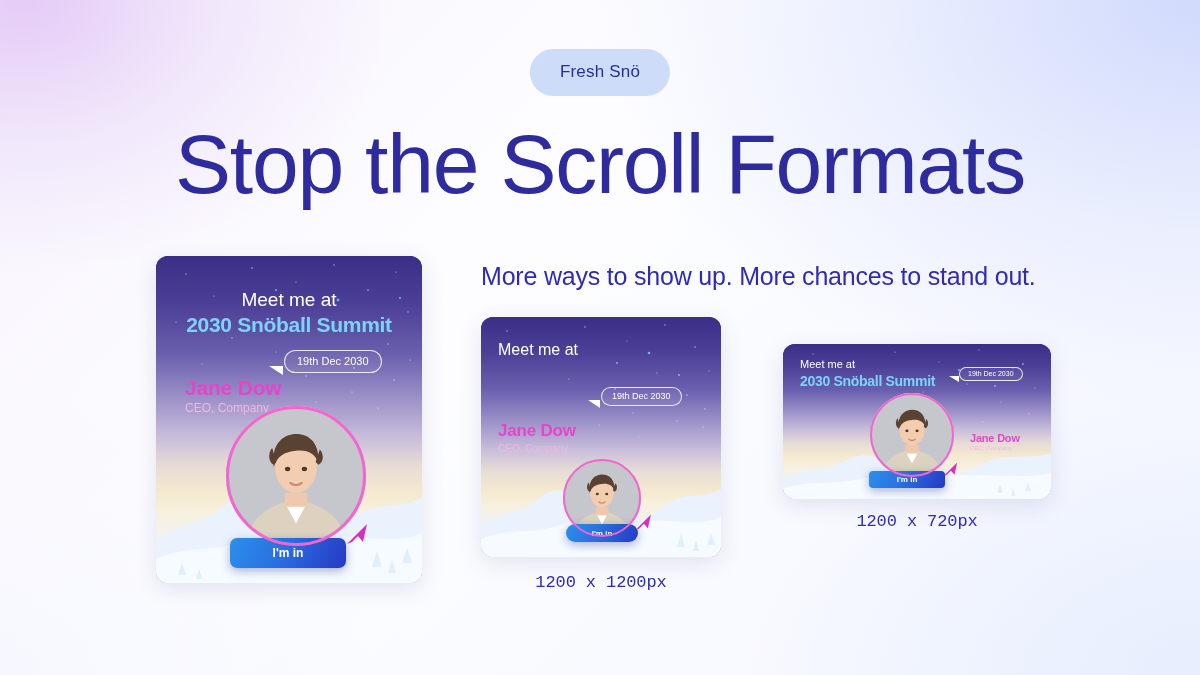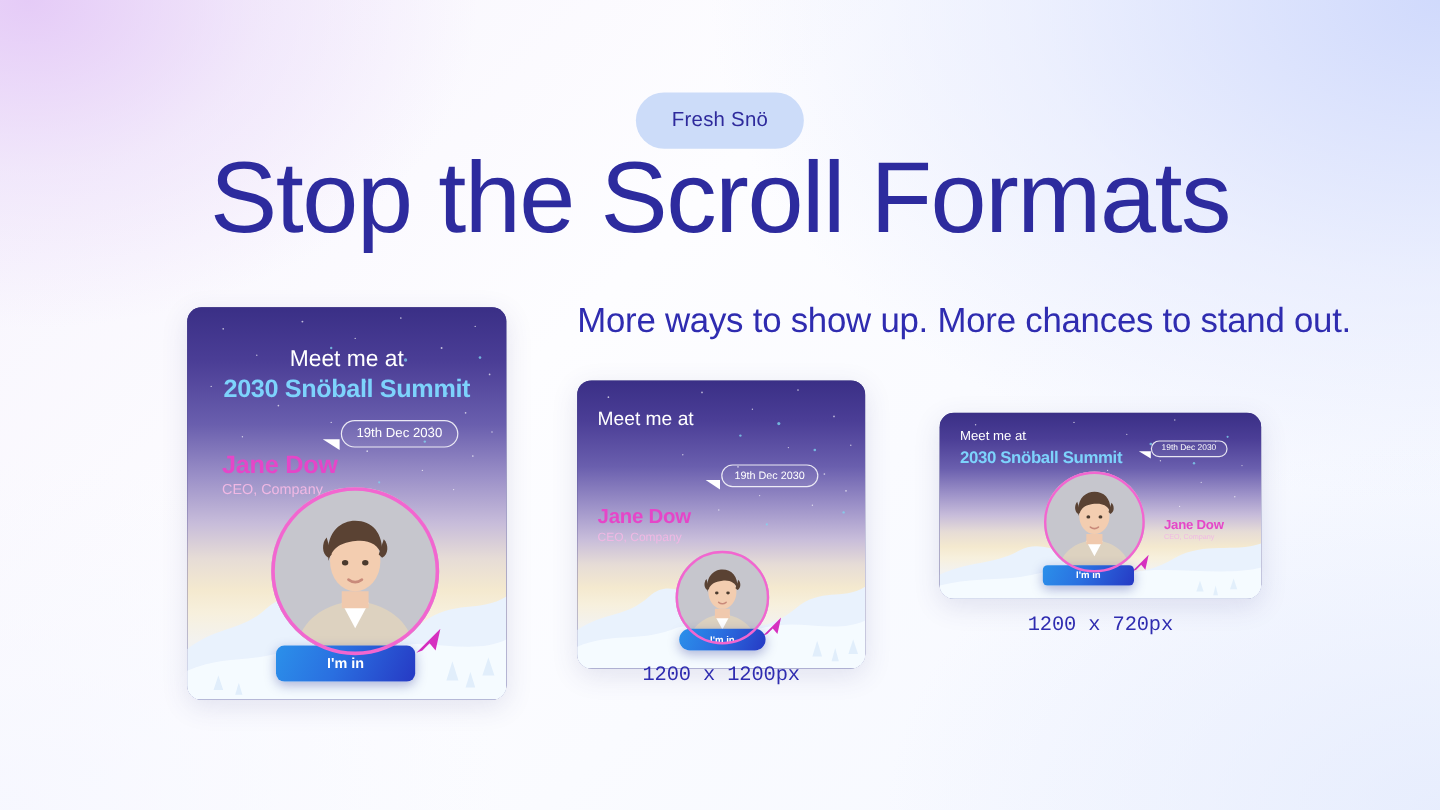--- a/index.html
+++ b/index.html
@@ -30,42 +30,41 @@
     left: 50%;
     transform: translateX(-50%);
     top: 49px;
     background: #ccdcf9;
     color: #2e2a9c;
     font-size: 17px;
     letter-spacing: .2px;
     padding: 13px 30px 14px;
     border-radius: 24px;
     white-space: nowrap;
-    margin-top: 28px;
   }
 
   .headline {
     position: absolute;
     top: 120px;
     left: 0;
     width: 1200px;
     text-align: center;
     font-size: 84px;
     line-height: 1.05;
     font-weight: 300;
     letter-spacing: -1.2px;
     color: #2d2b9e;
     white-space: nowrap;
   }
 
   .subtitle {
     position: absolute;
-    top: 252px;
+    top: 262px;
     left: 481px;
-    font-size: 29px;
+    font-size: 25px;
     color: #2f2cb0;
     letter-spacing: -.2px;
     white-space: nowrap;
   }
 
   
   .card {
     position: absolute;
     border-radius: 12px;
     overflow: hidden;
@@ -155,21 +154,21 @@
   #card2 .summit { top: 45px; left: 17px; font-size: 19px; }
   #card2 .datechip { left: 120px; top: 70px; padding: 3px 10px 4px; font-size: 9px; }
   #card2 .chiparrow { left: 107px; top: 83px;
     border-top: 0 solid transparent; border-bottom: 8px solid transparent;
     border-right: 12px solid #ffffff; }
   #card2 .pname  { top: 104px; left: 17px; font-size: 17px; }
   #card2 .prole  { top: 126px; left: 17px; font-size: 10px; }
   #card2 .avatar { left: 82px; top: 142px; width: 78px; height: 78px; }
   #card2 .cta { left: 85px; top: 207px; width: 72px; height: 18px; border-radius: 20px; font-size: 8px; }
   #card2 .cursor { left: 153px; top: 196px; }
-  #cap2 { left: 481px; top: 554px; width: 240px; }
+  #cap2 { left: 481px; top: 573px; width: 240px; }
 
   
   #card3 { left: 783px; top: 344px; width: 268px; height: 155px; }
   #card3 .meet   { top: 14px; left: 17px; font-size: 11px; }
   #card3 .summit { top: 29px; left: 17px; font-size: 14px; }
   #card3 .datechip { left: 176px; top: 23px; padding: 2px 8px 3px; font-size: 7px; }
   #card3 .chiparrow { left: 166px; top: 32px;
     border-top: 0 solid transparent; border-bottom: 6px solid transparent;
     border-right: 10px solid #ffffff; }
   #card3 .pname  { top: 88px; left: 187px; font-size: 11px; }

